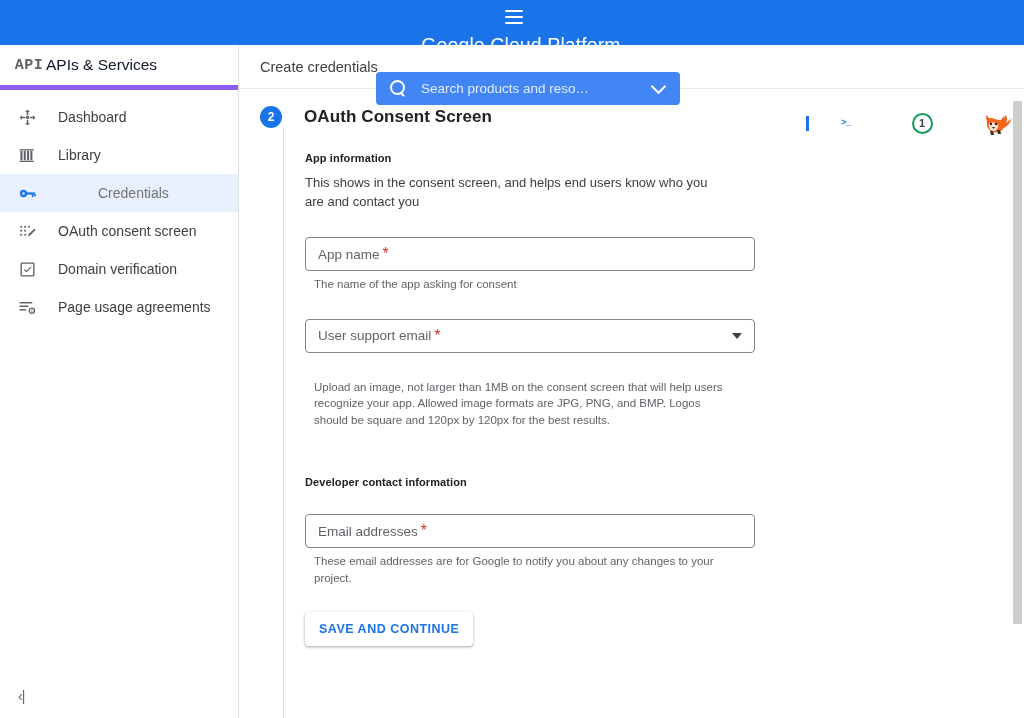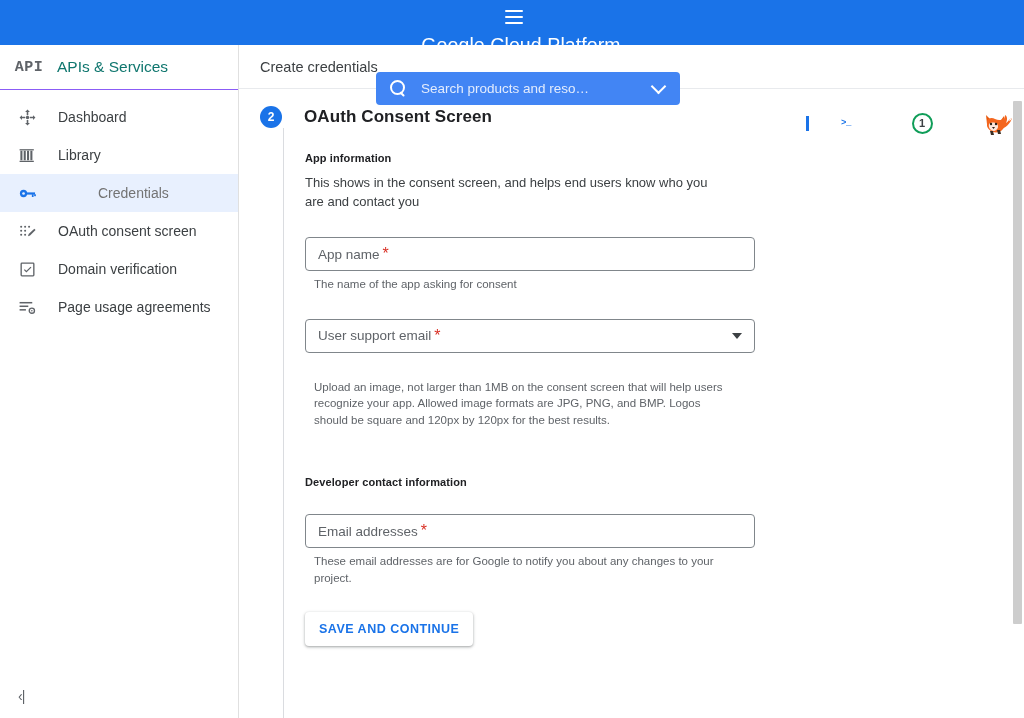--- a/index.html
+++ b/index.html
@@ -147,28 +147,28 @@
   .sidebar {
     width: 239px; flex: 0 0 239px;
     background: #fff;
     border-right: 1px solid #e0e0e0;
     display: flex; flex-direction: column;
     position: relative;
   }
   .side-head {
     height: 45px; display: flex; align-items: center;
     padding-left: 12px; flex: 0 0 auto;
-    border-bottom: 1px solid #8b5cf6;
+    border-bottom: 5px solid #8b5cf6;
   }
   .api-glyph {
     font-family: "Liberation Mono", monospace;
     font-size: 15px; font-weight: 700; color: #5f6368;
     letter-spacing: .5px; width: 34px; text-align: center;
   }
-  .side-title { font-size: 15.5px; color: #0f766e; margin-left: 11px; }
+  .side-title { font-size: 15.5px; color: #0f172a; margin-left: 0; }
   .side-list { padding-top: 8px; }
   .side-item {
     height: 38px; display: flex; align-items: center;
     padding-left: 16px; cursor: pointer; color: #3c4043;
     font-size: 14px;
   }
   .side-item.active { background: #e8f0fe; color: #737373; gap: 40px; }
   .side-ico {
     width: 24px; flex: 0 0 24px; height: 20px;
     margin-right: 18px; position: relative;

